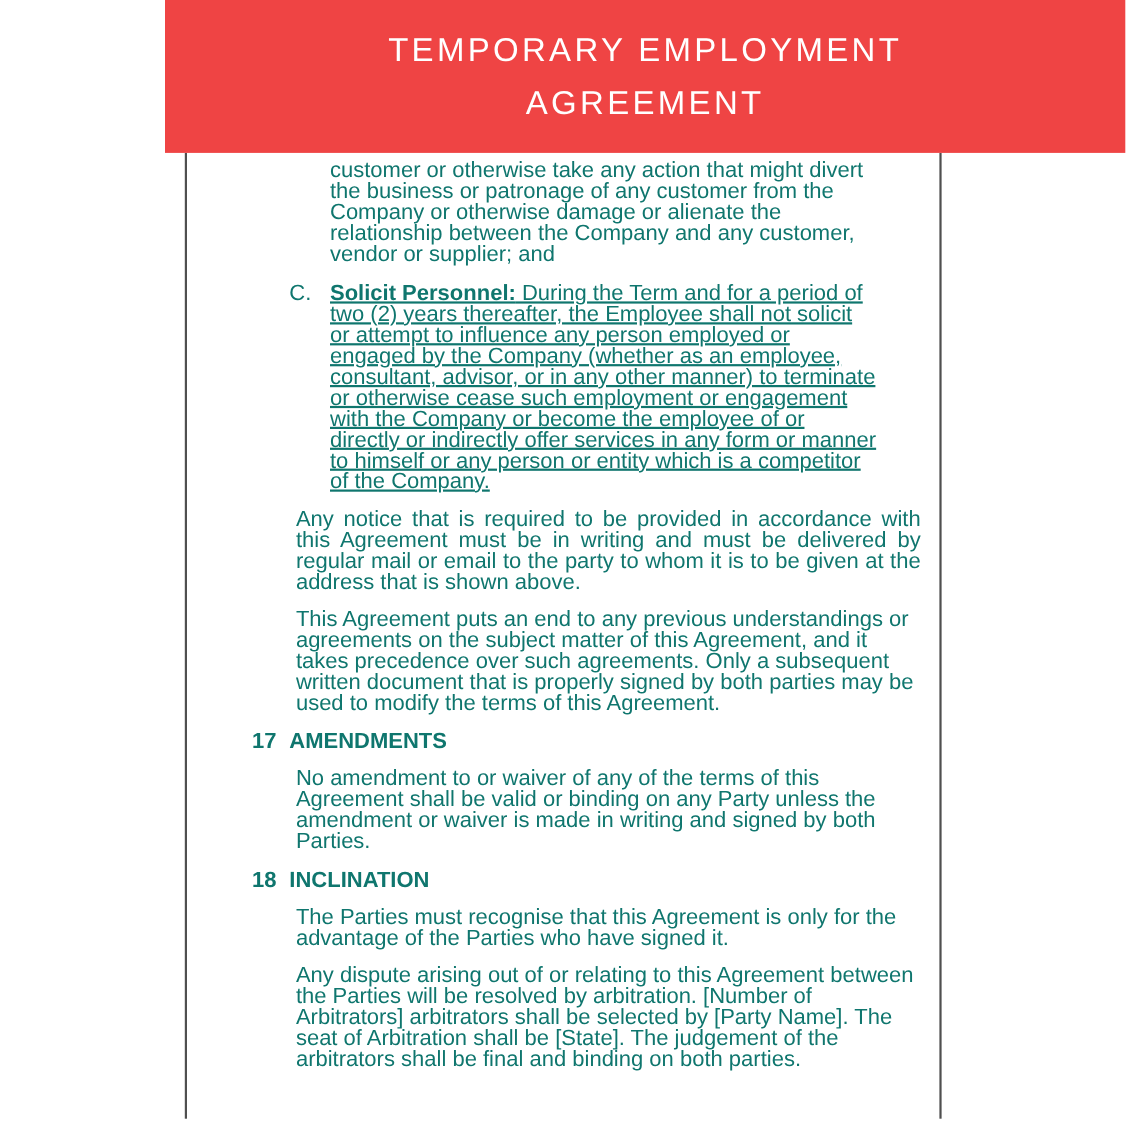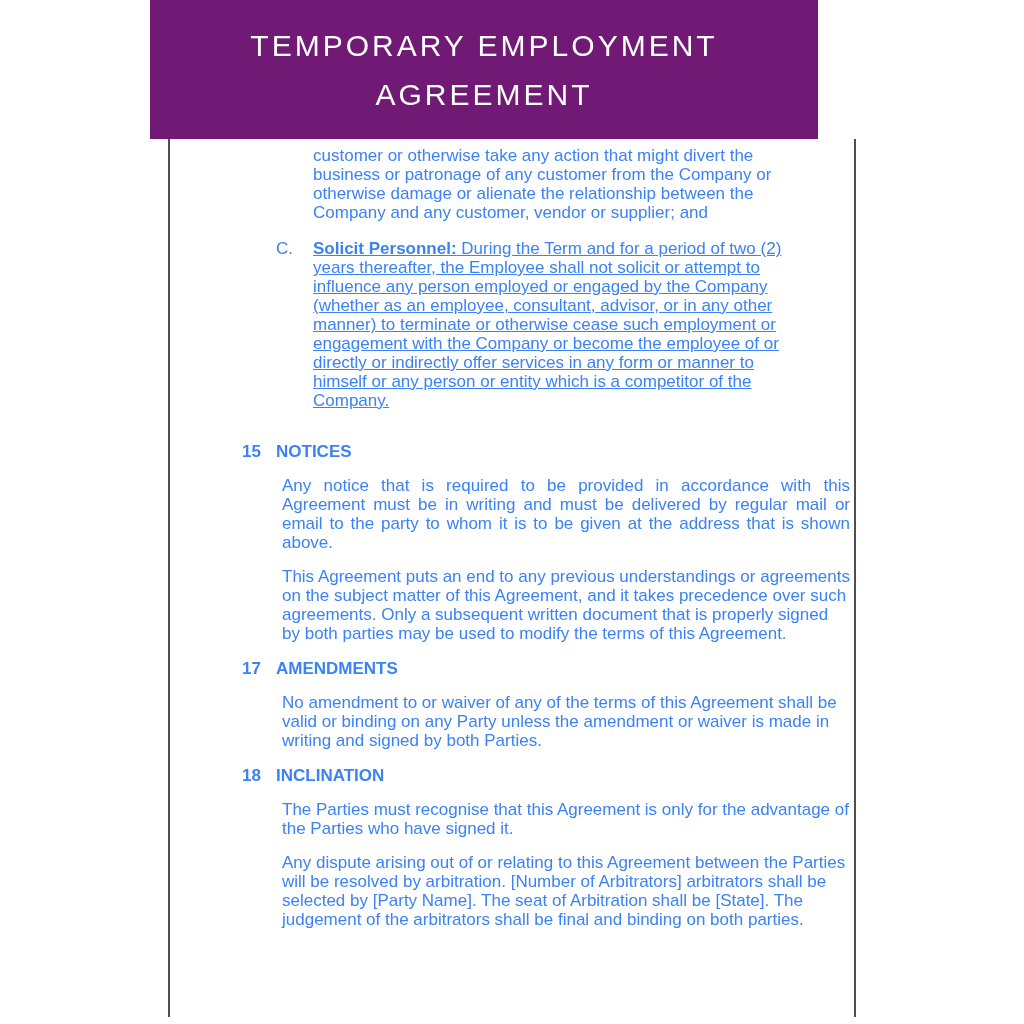--- a/index.html
+++ b/index.html
@@ -15,23 +15,23 @@
     position: relative;
     width: 1024px;
     height: 1024px;
     background: #ffffff;
   }
   
   .banner {
     position: absolute;
     left: 150px;
     top: 0;
-    width: 668px;
+    width: 873px;
     height: 139px;
-    background: #701a75;
+    background: #ef4444;
     display: flex;
     align-items: center;
     justify-content: center;
     z-index: 2;
   }
   .banner-title {
     max-width: 560px;
     text-align: center;
     color: #ffffff;
     font-size: 30px;
@@ -47,25 +47,25 @@
     height: 878px;
     background: #4f4f4f;
     z-index: 1;
   }
   .page-edge.left  { left: 168px; }
   .page-edge.right { left: 854px; }
 
   
   .content {
     position: absolute;
-    left: 242px;
+    left: 229px;
     top: 139px;
     width: 568px;
-    color: #3b82f6;
-    font-size: 17px;
+    color: #0f766e;
+    font-size: 20px;
     line-height: 19px;
   }
   .cont-para {
     margin: 7px 0 0 71px;
     width: 497px;
     text-align: left;
   }
   .list-item {
     display: flex;
     margin-top: 17px;
@@ -111,24 +111,20 @@
 
   <div class="content">
 
     <div class="cont-para">customer or otherwise take any action that might divert the business or patronage of any customer from the Company or otherwise damage or alienate the relationship between the Company and any customer, vendor or supplier; and</div>
 
     <div class="list-item">
       <div class="list-marker">C.</div>
       <div class="list-body"><span class="bold">Solicit Personnel:</span><span> During the Term and for a period of two (2) years thereafter, the Employee shall not solicit or attempt to influence any person employed or engaged by the Company (whether as an employee, consultant, advisor, or in any other manner) to terminate or otherwise cease such employment or engagement with the Company or become the employee of or directly or indirectly offer services in any form or manner to himself or any person or entity which is a competitor of the Company.</span></div>
     </div>
 
-    <div class="section-heading first">
-      <div class="section-number">15</div>
-      <div class="section-title">NOTICES</div>
-    </div>
     <div class="section-para justified">Any notice that is required to be provided in accordance with this Agreement must be in writing and must be delivered by regular mail or email to the party to whom it is to be given at the address that is shown above.</div>
 
     <div class="section-para">This Agreement puts an end to any previous understandings or agreements on the subject matter of this Agreement, and it takes precedence over such agreements. Only a subsequent written document that is properly signed by both parties may be used to modify the terms of this Agreement.</div>
 
     <div class="section-heading">
       <div class="section-number">17</div>
       <div class="section-title">AMENDMENTS</div>
     </div>
     <div class="section-para">No amendment to or waiver of any of the terms of this Agreement shall be valid or binding on any Party unless the amendment or waiver is made in writing and signed by both Parties.</div>
 

